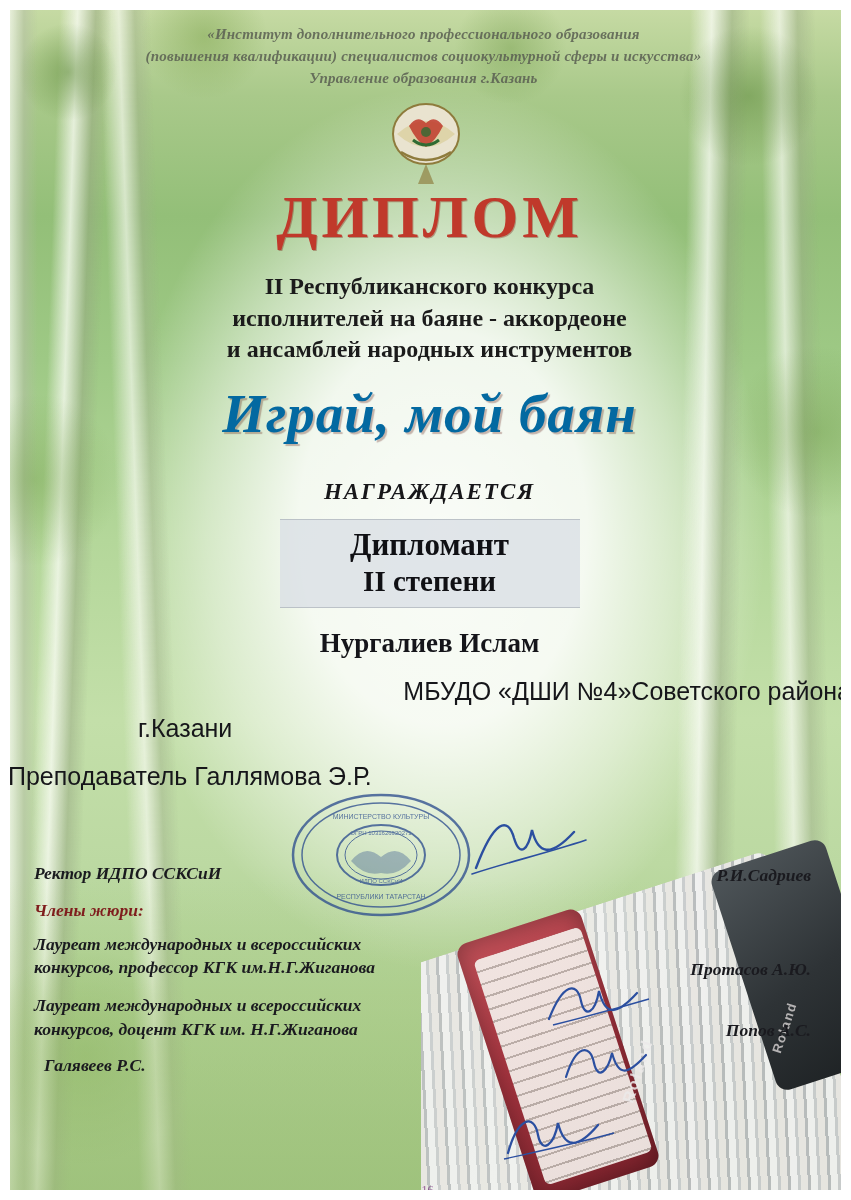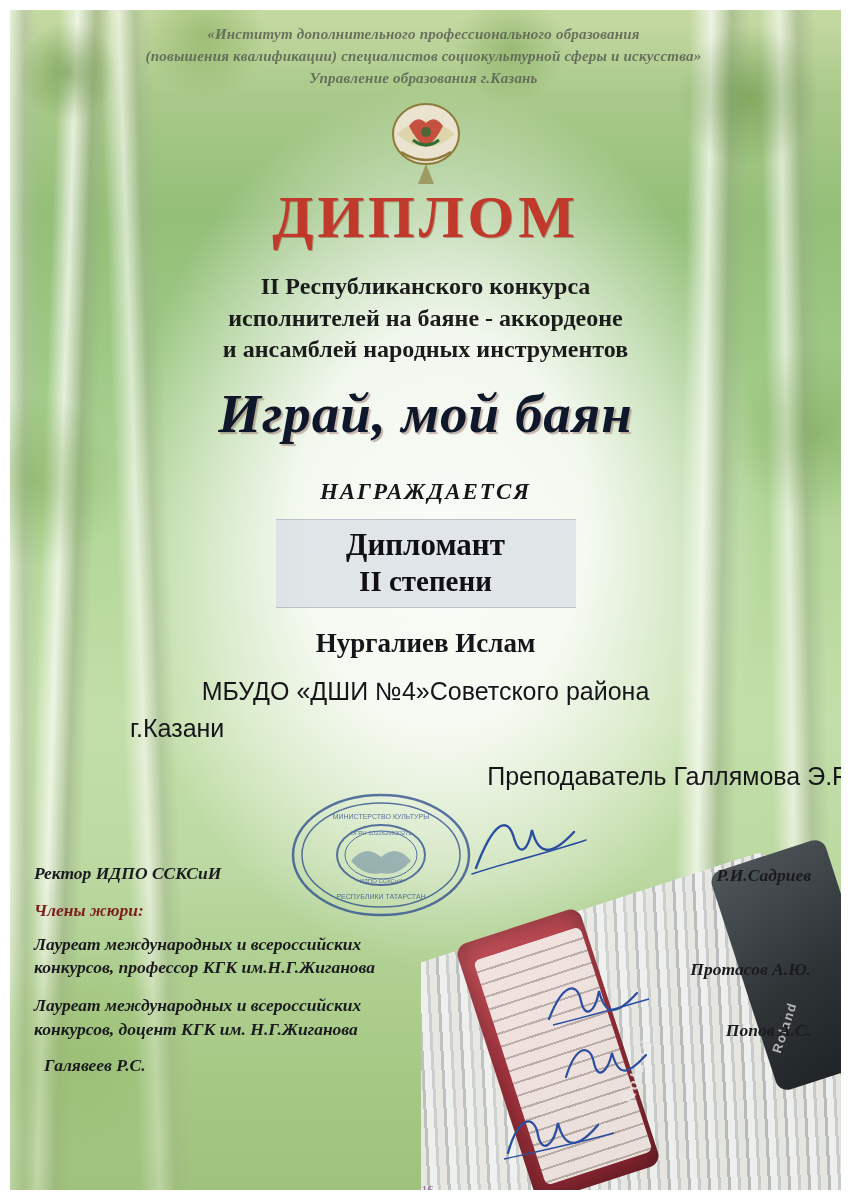--- a/index.html
+++ b/index.html
@@ -96,21 +96,21 @@
     top: 92px;
     left: 50%;
     transform: translateX(-50%);
     width: 86px;
     height: 96px;
   }
 
   
   .center-col {
     position: absolute;
-    left: 0;
+    left: 8px;
     right: 0;
     top: 180px;
     text-align: center;
   }
   .diplom {
     font-family: "Liberation Serif", serif;
     font-weight: bold;
     font-size: 60px;
     letter-spacing: 4px;
     color: #c0392b;
@@ -125,21 +125,21 @@
     font-size: 24px;
     color: #1b1b1b;
     line-height: 1.32;
   }
   .bigtitle {
     margin-top: 16px;
     font-family: "Liberation Serif", serif;
     font-weight: bold;
     font-style: italic;
     font-size: 55px;
-    color: #0f172a;
+    color: #0369a1;
     text-shadow: 2px 2px 1px rgba(90,20,10,0.3);
     letter-spacing: 1px;
   }
   .awarded {
     margin-top: 34px;
     font-family: "Liberation Serif", serif;
     font-weight: bold;
     font-style: italic;
     font-size: 23px;
     letter-spacing: 2px;
@@ -174,28 +174,28 @@
     font-size: 27px;
     color: #15151a;
   }
   .org-block {
     margin-top: 14px;
     font-family: "Liberation Sans", sans-serif;
     font-size: 25px;
     color: #16161a;
     line-height: 1.45;
   }
-  .org-line-1 { text-align: center; }
+  .org-line-1 { text-align: right; }
   .org-line-2 { text-align: left; padding-left: 130px; }
   .teacher {
     margin-top: 16px;
     font-family: "Liberation Sans", sans-serif;
     font-size: 25px;
     color: #16161a;
-    text-align: right;
+    text-align: left;
   }
 
   
   .stamp {
     position: absolute;
     left: 286px;
     top: 790px;
     width: 190px;
     height: 130px;
     opacity: 0.78;

